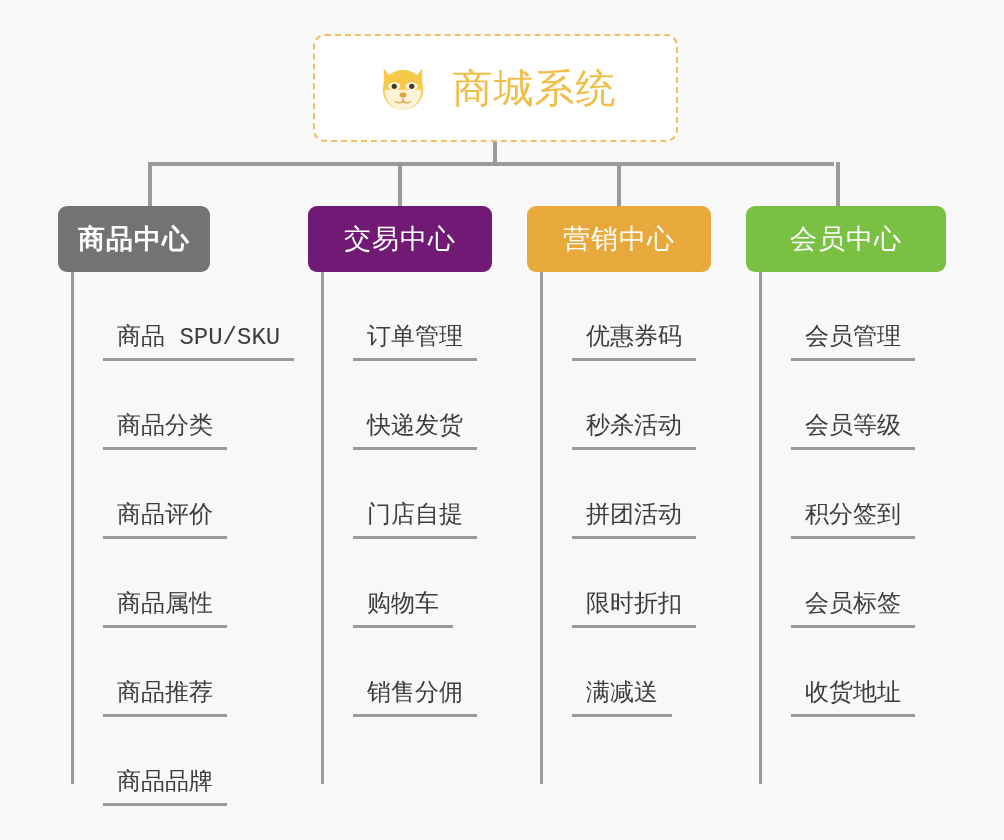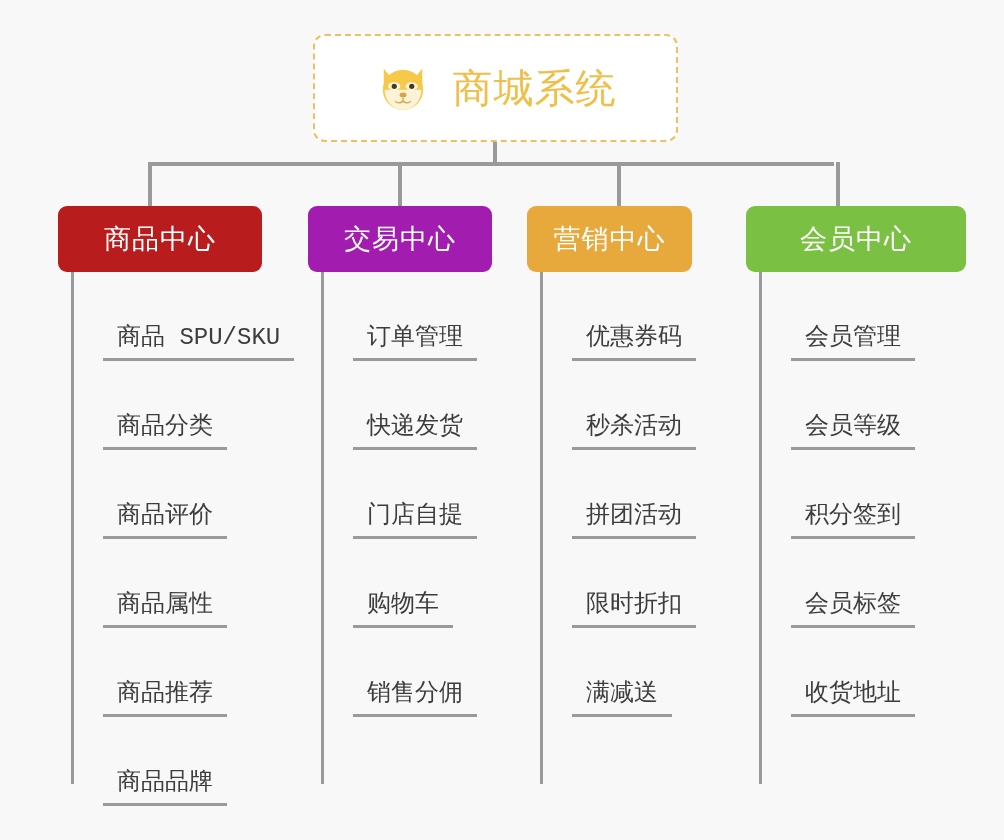--- a/index.html
+++ b/index.html
@@ -150,21 +150,21 @@
   </div>
 
   <div class="line line-v stem-root" style="background: rgb(154, 154, 154);"></div>
   <div class="line line-h bus" style="background: rgb(154, 154, 154);"></div>
   <div class="line line-v stem-b0" style="background: rgb(154, 154, 154);"></div>
   <div class="line line-v stem-b1" style="background: rgb(154, 154, 154);"></div>
   <div class="line line-v stem-b2" style="background: rgb(154, 154, 154);"></div>
   <div class="line line-v stem-b3" style="background: rgb(154, 154, 154);"></div>
 
   <div class="branch" id="branch-0" style="left: 58px; width: 184px;">
-    <div class="branch-header" style="width: 204px; background: #b91c1c;">
+    <div class="branch-header" style="width: 152px; background: #737373; font-weight: bold;">
       <span>商品中心</span>
     </div>
     <div class="spine" style="height: 512px; background: rgb(154, 154, 154);"></div>
     <div class="leaves">
       <div class="leaf">
           <span class="leaf-label">商品 SPU/SKU</span>
         </div>
       <div class="leaf">
           <span class="leaf-label">商品分类</span>
         </div>
@@ -177,21 +177,21 @@
       <div class="leaf">
           <span class="leaf-label">商品推荐</span>
         </div>
       <div class="leaf">
           <span class="leaf-label">商品品牌</span>
         </div>
     </div>
   </div>
 
   <div class="branch" id="branch-1" style="left: 308px; width: 184px;">
-    <div class="branch-header" style="width: 184px; background: #a21caf;">
+    <div class="branch-header" style="width: 184px; background: #701a75;">
       <span>交易中心</span>
     </div>
     <div class="spine" style="height: 512px; background: rgb(154, 154, 154);"></div>
     <div class="leaves">
       <div class="leaf">
           <span class="leaf-label">订单管理</span>
         </div>
       <div class="leaf">
           <span class="leaf-label">快递发货</span>
         </div>
@@ -201,21 +201,21 @@
       <div class="leaf">
           <span class="leaf-label">购物车</span>
         </div>
       <div class="leaf">
           <span class="leaf-label">销售分佣</span>
         </div>
     </div>
   </div>
 
   <div class="branch" id="branch-2" style="left: 527px; width: 184px;">
-    <div class="branch-header" style="width: 165px; background: rgb(232, 169, 60);">
+    <div class="branch-header" style="width: 184px; background: rgb(232, 169, 60);">
       <span>营销中心</span>
     </div>
     <div class="spine" style="height: 512px; background: rgb(154, 154, 154);"></div>
     <div class="leaves">
       <div class="leaf">
           <span class="leaf-label">优惠券码</span>
         </div>
       <div class="leaf">
           <span class="leaf-label">秒杀活动</span>
         </div>
@@ -225,21 +225,21 @@
       <div class="leaf">
           <span class="leaf-label">限时折扣</span>
         </div>
       <div class="leaf">
           <span class="leaf-label">满减送</span>
         </div>
     </div>
   </div>
 
   <div class="branch" id="branch-3" style="left: 746px; width: 184px;">
-    <div class="branch-header" style="width: 220px; background: rgb(122, 193, 67);">
+    <div class="branch-header" style="width: 200px; background: rgb(122, 193, 67);">
       <span>会员中心</span>
     </div>
     <div class="spine" style="height: 512px; background: rgb(154, 154, 154);"></div>
     <div class="leaves">
       <div class="leaf">
           <span class="leaf-label">会员管理</span>
         </div>
       <div class="leaf">
           <span class="leaf-label">会员等级</span>
         </div>

